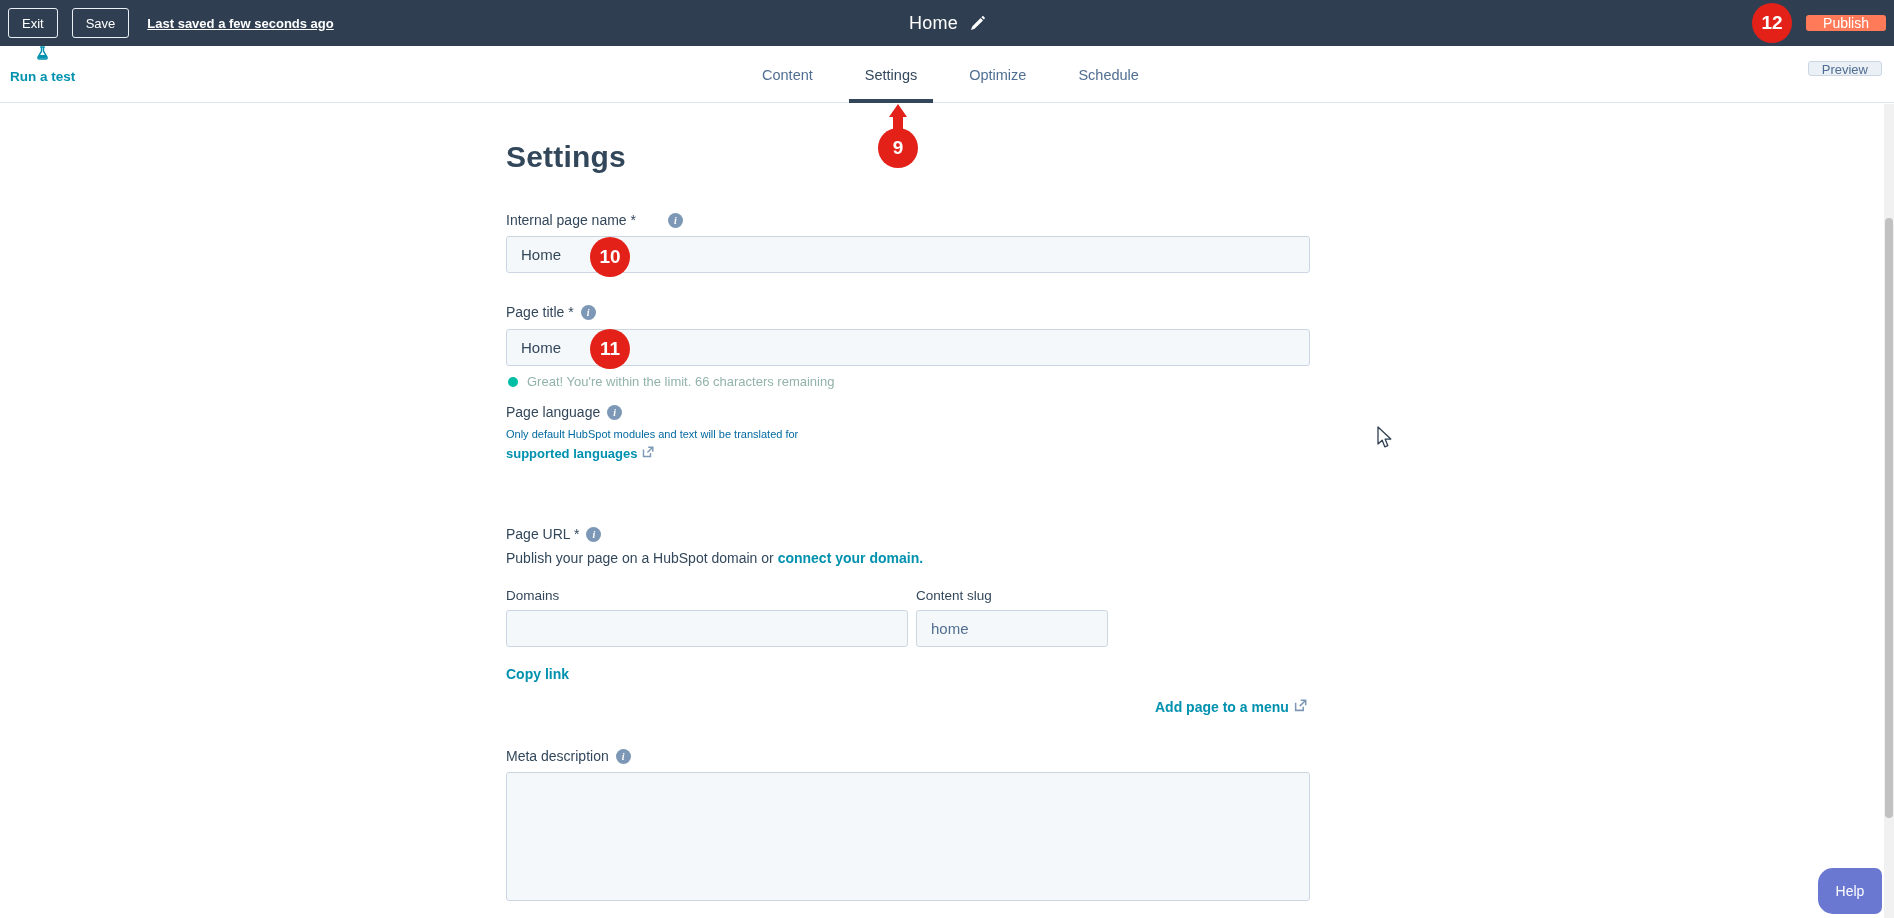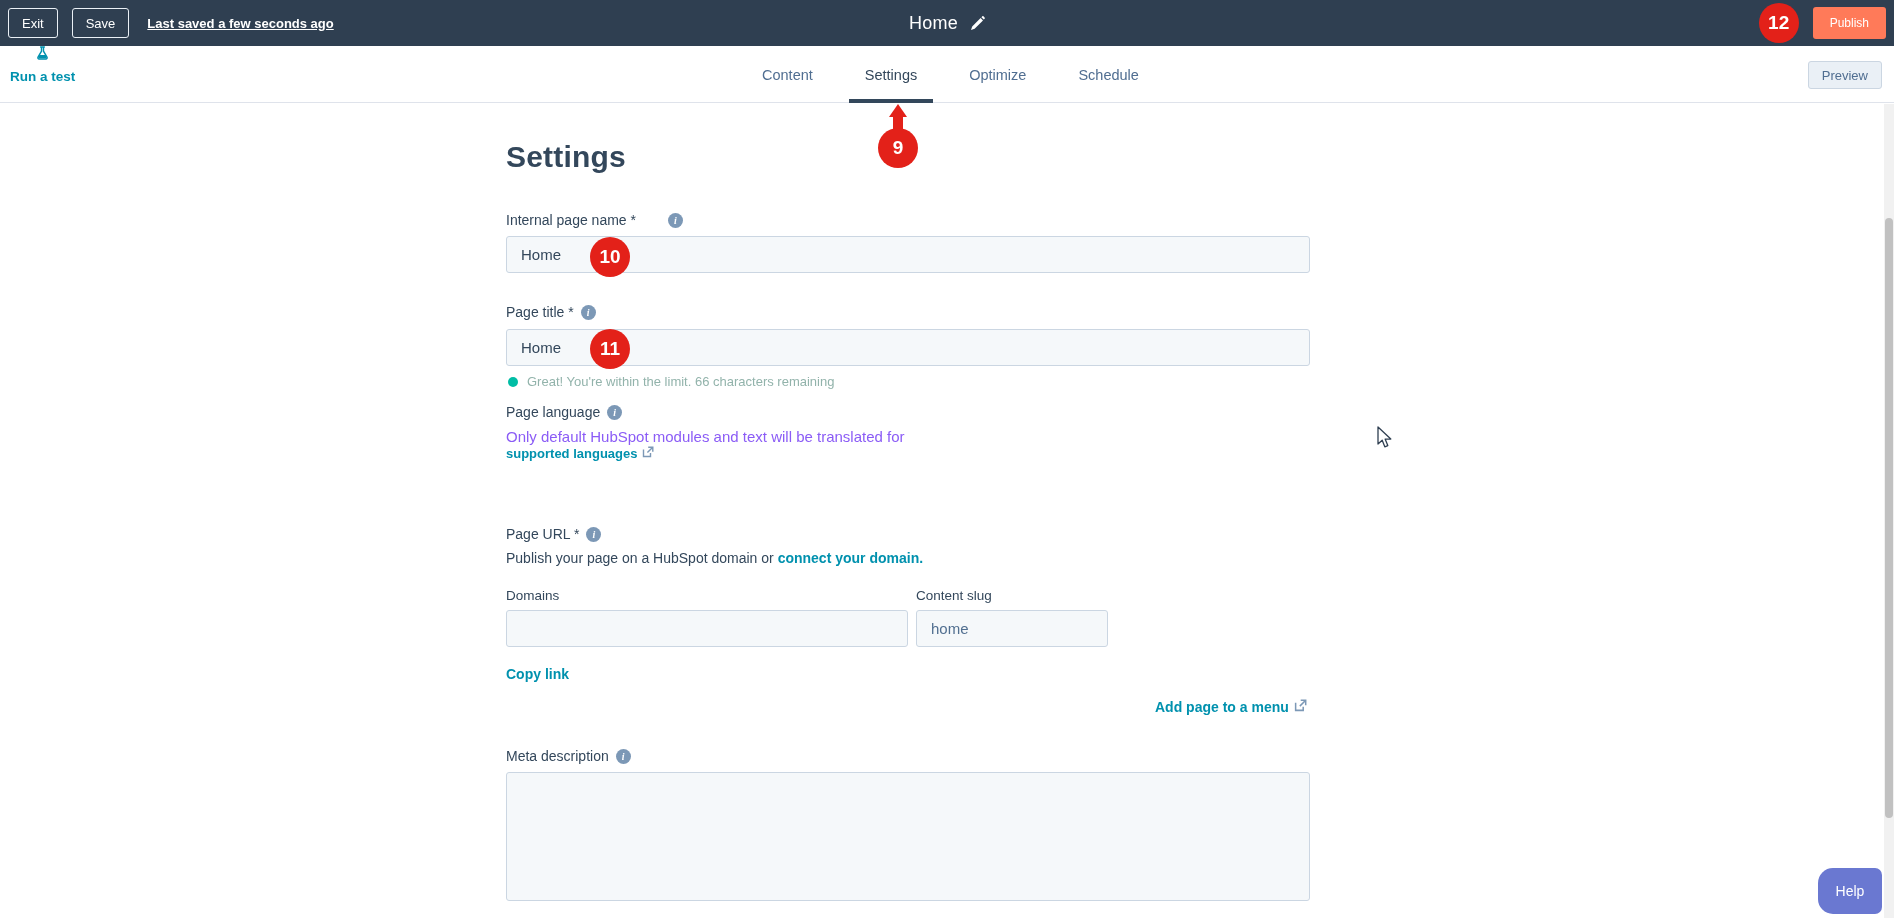--- a/index.html
+++ b/index.html
@@ -30,22 +30,22 @@
   }
   .tb-title-wrap {
     position: absolute; left: 0; right: 0; top: 0; height: 46px;
     display: flex; align-items: center; justify-content: center; gap: 12px;
     pointer-events: none;
   }
   .tb-title { color: #ffffff; font-size: 18px; letter-spacing: .3px; pointer-events: auto; }
   .tb-pencil { display: inline-flex; pointer-events: auto; cursor: pointer; }
   .tb-right { position: absolute; right: 8px; top: 0; height: 46px; display: flex; align-items: center; gap: 14px; }
   .publish-btn {
-    height: 32px; padding: 0 17px; background: #ff7a59; border: none;
-    border-radius: 3px; color: #ffffff; font-size: 12px;
+    height: 16px; padding: 0 17px; background: #ff7a59; border: none;
+    border-radius: 3px; color: #ffffff; font-size: 14px;
     font-family: "Liberation Sans", sans-serif; cursor: pointer;
   }
 
   
   .badge {
     position: absolute; width: 40px; height: 40px; border-radius: 50%;
     background: #e32119; color: #ffffff; font-size: 19px; font-weight: 700;
     display: flex; align-items: center; justify-content: center; z-index: 50;
   }
   .badge-arrow-tri {
@@ -70,21 +70,21 @@
     position: relative; height: 100%; padding: 0 16px;
     display: flex; align-items: center; font-size: 14.5px; color: #506e91;
     cursor: pointer;
   }
   .tab.active { color: #33475b; }
   .tab.active::after {
     content: ""; position: absolute; left: 0; right: 0; bottom: 0;
     height: 4px; background: #33475b;
   }
   .preview-btn {
-    position: absolute; right: 12px; top: 15px; height: 28px; padding: 0 13px;
+    position: absolute; right: 12px; top: 15px; height: 15px; padding: 0 13px;
     background: #eaf0f6; border: 1px solid #cbd6e2; border-radius: 3px;
     color: #506e91; font-size: 13px; font-family: "Liberation Sans", sans-serif;
     cursor: pointer;
   }
 
   
   .page-heading {
     position: absolute; left: 506px; top: 140px;
     font-size: 30px; font-weight: 700; color: #33475b; letter-spacing: .2px;
   }
@@ -102,21 +102,21 @@
     position: absolute; height: 37px; background: #f5f8fa;
     border: 1px solid #cbd6e2; border-radius: 3px; padding: 0 14px;
     font-size: 15px; color: #33475b; font-family: "Liberation Sans", sans-serif;
     outline: none;
   }
   .success-row {
     position: absolute; display: flex; align-items: center; gap: 9px;
   }
   .success-dot { width: 10px; height: 10px; border-radius: 50%; background: #00bda5; }
   .success-text { font-size: 13px; color: #92b3ab; }
-  .helper-text { position: absolute; font-size: 15px; color: #8b5cf6; }
+  .helper-text { position: absolute; font-size: 11px; color: #0369a1; }
   .teal-link { color: #0091ae; font-weight: 700; cursor: pointer; }
   .teal-link-row { position: absolute; display: flex; align-items: flex-start; gap: 5px; font-size: 13px; }
   .dropdown {
     position: absolute; left: 506px; top: 467px; width: 348px; height: 38px;
     background: #ffffff; border: 2px solid #00d0e4; border-radius: 4px;
     display: flex; align-items: center; justify-content: space-between;
     padding: 0 14px; cursor: pointer;
   }
   .dropdown-value { font-size: 15px; color: #33475b; }
   .caret-down {

